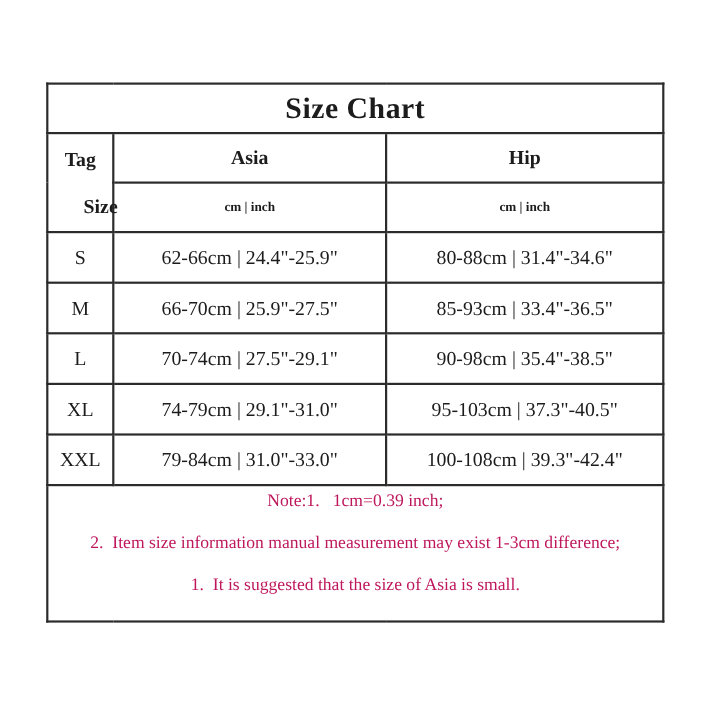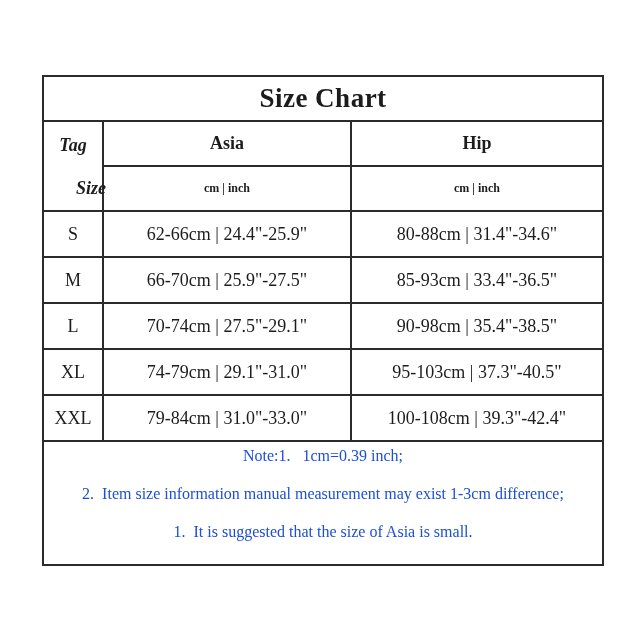--- a/index.html
+++ b/index.html
@@ -49,39 +49,38 @@
   }
   .sub-cell {
     height: 43px;
     font-size: 12px;
     font-weight: bold;
   }
   .tagsize-cell {
     font-size: 18px;
     font-weight: bold;
     line-height: 1;
-    font-style: italic;
   }
   .tagsize-cell .tline { margin: 0 auto; }
   .tagsize-cell .tline + .tline { margin-top: 25px; padding-left: 32px; }
 
   .data-cell {
     height: 44px;
     font-size: 18px;
   }
   .size-cell {
     height: 44px;
     font-size: 18px;
   }
   .notes-cell {
     height: 122px;
     text-align: left;
     vertical-align: top;
     padding: 12px 8px 0 6px;
-    color: #1d4ed8;
+    color: #be185d;
     font-size: 16px;
   }
   .note-line {
     white-space: pre-wrap;
     margin: 0 0 19px 0;
     line-height: 1.2;
   }
 </style>
 </head>
 <body>

